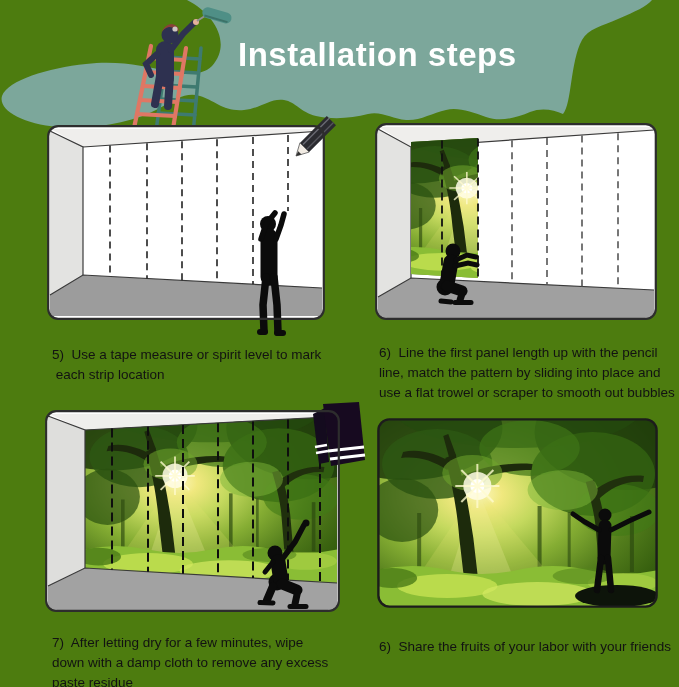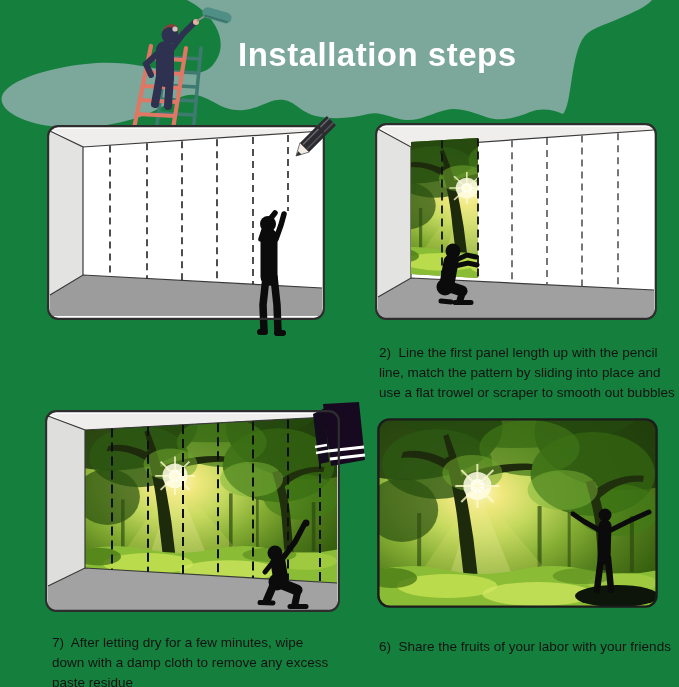--- a/index.html
+++ b/index.html
@@ -1,16 +1,16 @@
 <!DOCTYPE html>
 <html><head>
 <meta charset="utf-8">
 <style>
   html,body{margin:0;padding:0;background:#ffffff;}
-  #page{position:relative;width:679px;height:687px;background:#15803d;overflow:hidden;
+  #page{position:relative;width:679px;height:687px;background:#4d7c0f;overflow:hidden;
         font-family:"Liberation Sans",sans-serif;}
   .abs{position:absolute;}
   #title{left:238px;top:36px;font-size:33px;font-weight:bold;color:#ffffff;
          letter-spacing:.5px;white-space:pre;}
   .caption{font-size:13.5px;line-height:20px;color:#121212;white-space:pre;}
   #cap1{left:52px;top:345px;}
   #cap2{left:379px;top:343px;}
   #cap3{left:52px;top:633px;}
   #cap4{left:379px;top:637px;}
   svg{display:block;overflow:visible;}
@@ -316,21 +316,23 @@
           <polyline points="222,112 208,104 196,96" stroke-width="5"></polyline>
           <polyline points="234,112 252,103 272,94" stroke-width="5"></polyline>
           <polyline points="224,140 220,172" stroke-width="6.5"></polyline>
           <polyline points="231,140 234,172" stroke-width="6.5"></polyline>
         </g>
       </g>
     </g>
     <rect x="1.4" y="1.4" width="278.2" height="187.2" rx="11" fill="none" stroke="#1c1c1c" stroke-width="2.4"></rect>
   </svg>
 
-  <div id="cap2" class="abs caption">2)  Line the first panel length up with the pencil
+  <div id="cap1" class="abs caption">5)  Use a tape measure or spirit level to mark
+ each strip location</div>
+  <div id="cap2" class="abs caption">6)  Line the first panel length up with the pencil
 line, match the pattern by sliding into place and
 use a flat trowel or scraper to smooth out bubbles</div>
   <div id="cap3" class="abs caption">7)  After letting dry for a few minutes, wipe
 down with a damp cloth to remove any excess
 paste residue</div>
   <div id="cap4" class="abs caption">6)  Share the fruits of your labor with your friends</div>
 
 </div>
 
 </body></html>

